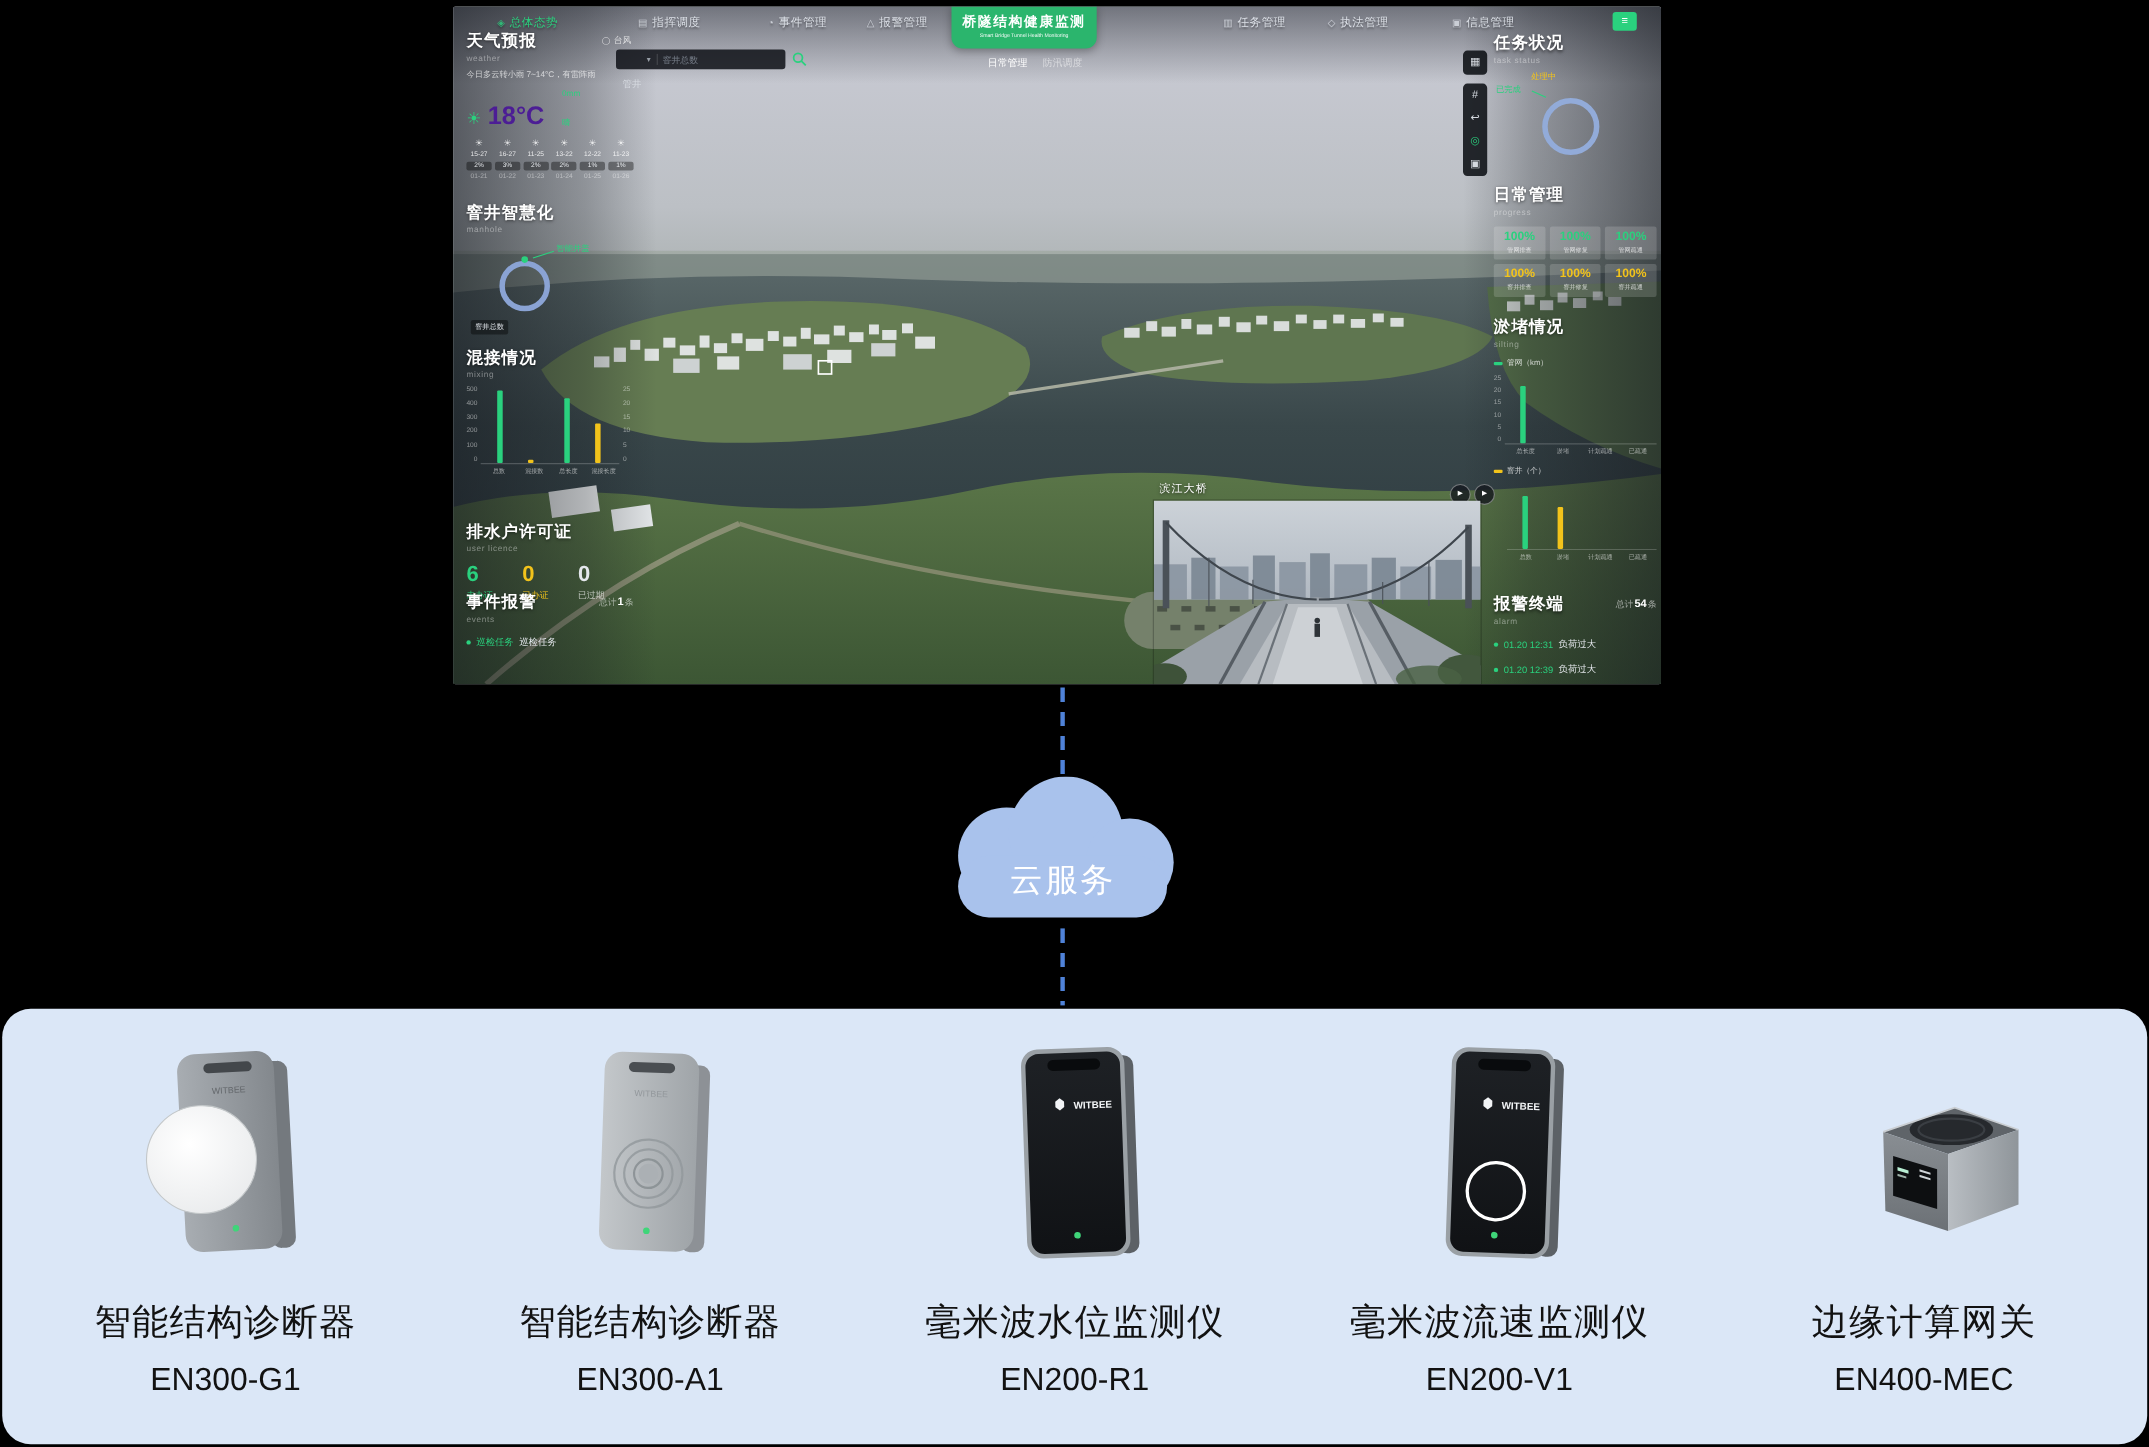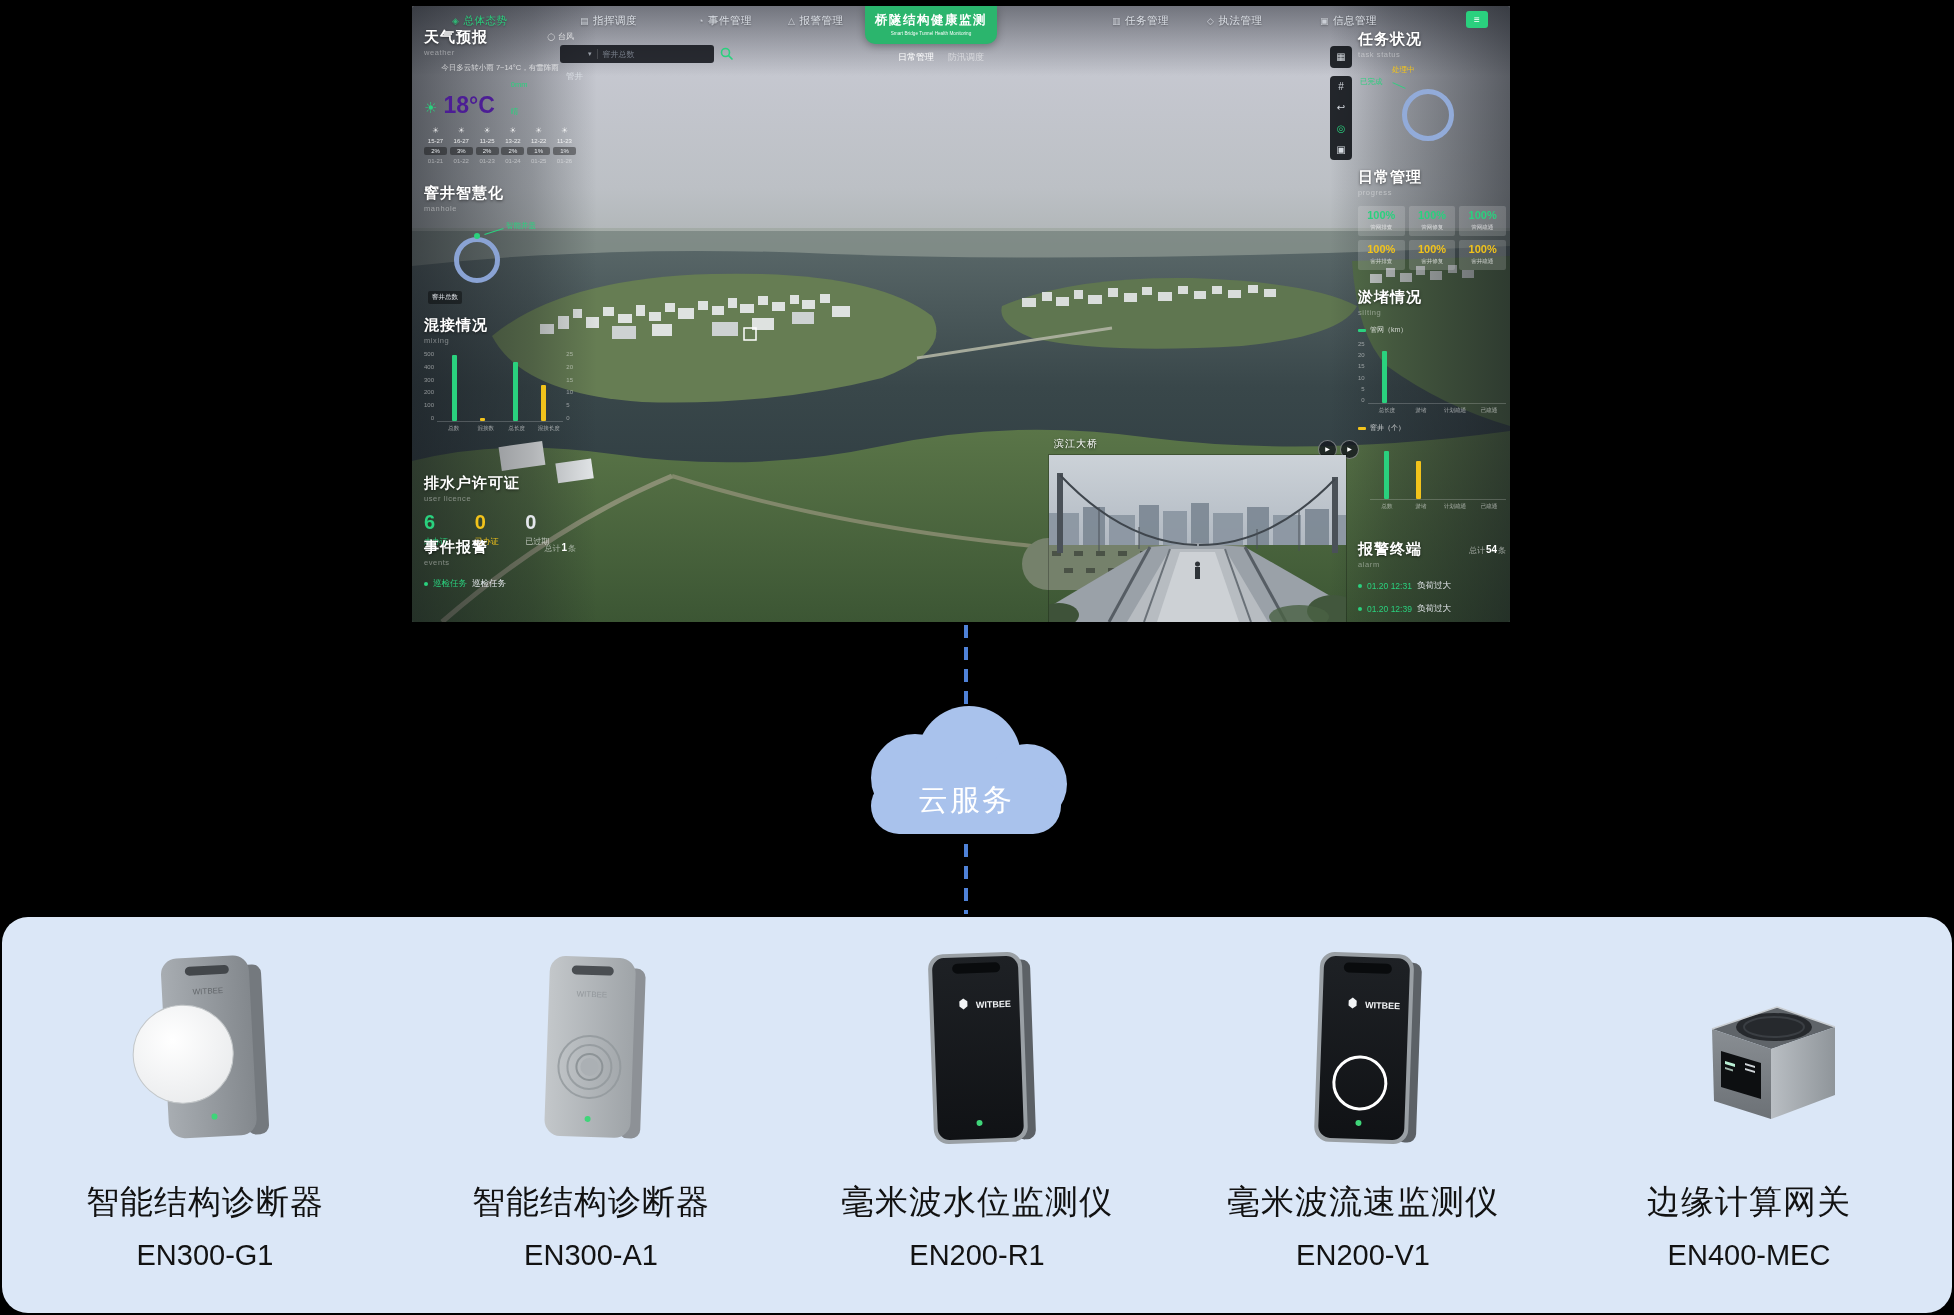--- a/index.html
+++ b/index.html
@@ -46,21 +46,21 @@
   .toolbar .tb.green{color:#2ad17e;}
 
   .pl{position:absolute;left:12px;top:0;width:152px;height:616px;}
   .pr{position:absolute;left:946px;top:0;width:148px;height:616px;}
   .sec{position:absolute;left:0;width:100%;}
   .title{font-size:15px;font-weight:600;color:#fff;letter-spacing:1px;text-shadow:0 1px 3px rgba(0,0,0,.55);}
   .sub{font-size:7.5px;color:#ffffff66;margin-top:1px;letter-spacing:.6px;}
   .toggle{position:absolute;right:2px;top:3px;font-size:8px;color:#ffffffb5;display:flex;gap:3px;align-items:center;cursor:pointer;}
   .toggle .ic{font-size:7px;}
 
-  .wdesc{margin-top:6px;font-size:7.5px;color:#ffffffad;white-space:nowrap;text-align:center;}
+  .wdesc{margin-top:6px;font-size:7.5px;color:#ffffffad;white-space:nowrap;}
   .wbig{display:flex;align-items:flex-end;gap:6px;margin-top:7px;}
   .wbig .sun{font-size:15px;color:#2ad17e;}
   .wbig .t{font-size:23px;font-weight:600;color:#4c1d95;line-height:1;}
   .wext{margin-left:10px;font-size:7.5px;color:#2ad17e;display:flex;flex-direction:column;gap:18px;}
   .fc{display:flex;justify-content:space-between;margin-top:9px;}
   .fday{width:23px;text-align:center;}
   .fday .s{font-size:8px;color:#ffffffc4;}
   .fday .tp{font-size:6px;color:#ffffffd6;margin-top:3px;white-space:nowrap;}
   .fday .pp{font-size:6px;color:#e8ebef;background:rgba(0,0,0,.38);border-radius:2px;margin-top:3px;padding:1px 0;}
   .fday .dt{font-size:6px;color:#ffffff73;margin-top:3px;white-space:nowrap;}

